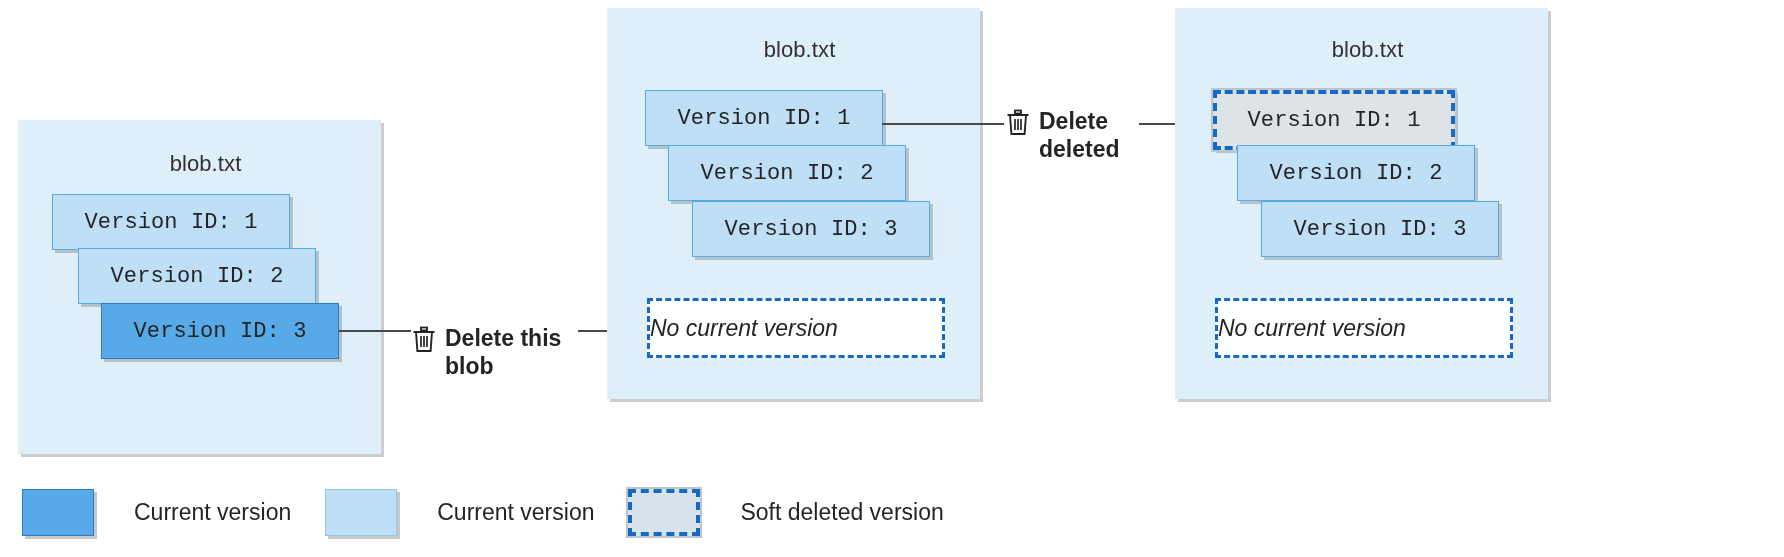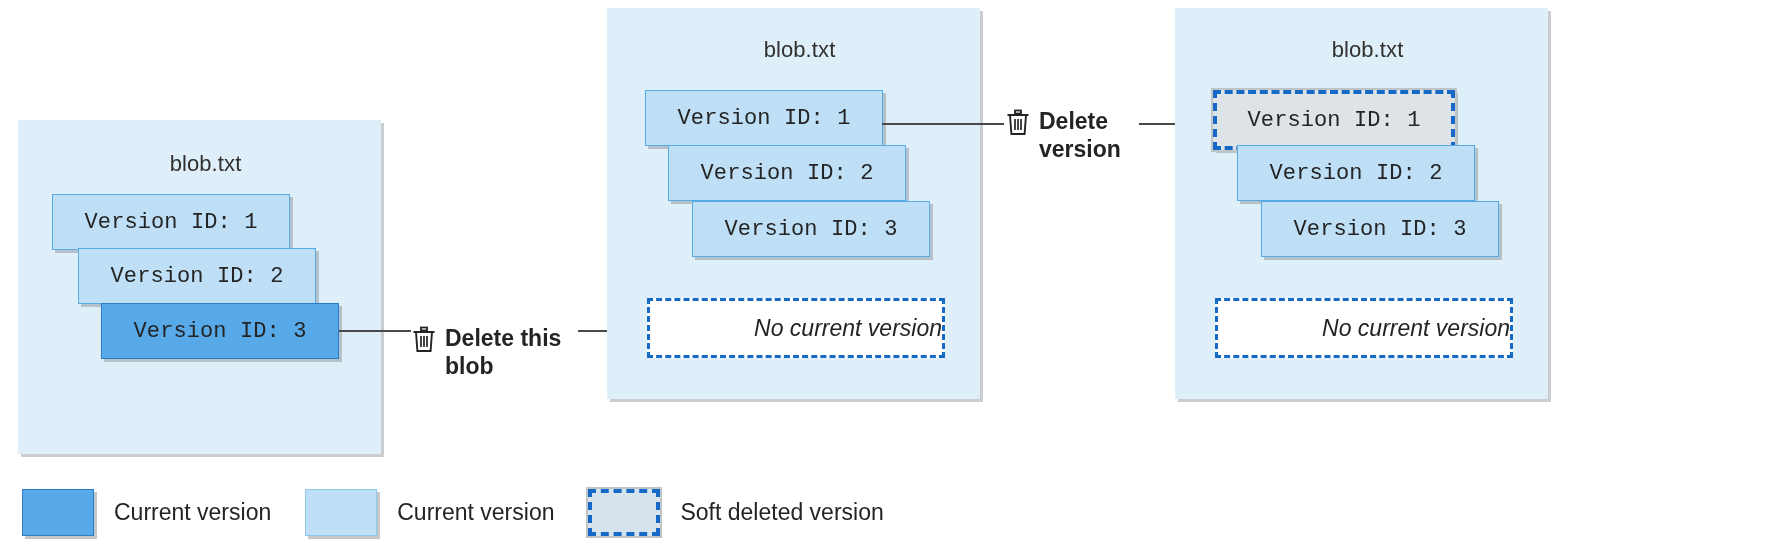--- a/index.html
+++ b/index.html
@@ -68,21 +68,21 @@
   }
 
   
   .nocurrent {
     position: absolute;
     box-sizing: border-box;
     background: #ffffff;
     border: 3px dashed #1569c7;
     display: flex;
     align-items: center;
-    justify-content: flex-end;
+    justify-content: flex-start;
     font-size: 23px;
     font-style: italic;
     color: #242424;
   }
 
   
   .connector {
     position: absolute;
     overflow: visible;
   }
@@ -132,21 +132,21 @@
     box-shadow: 3px 3px 0 0 rgba(150,155,160,0.55);
   }
   .swatch.softdeleted {
     background: #d6e3ec;
     border: 4px dashed #1569c7;
     outline: 2px solid #bfc4c7;
   }
   .legend-label {
     font-size: 23px;
     color: #242424;
-    margin-left: 20px;
+    margin-left: 40px;
     white-space: nowrap;
   }
 </style>
 </head>
 <body>
 
 <div class="stage">
 
   <div class="panel" style="left:18px; top:120px; width:363px; height:334px;">
     <div class="panel-title" style="top:31px;">blob.txt</div>
@@ -210,21 +210,21 @@
       <svg width="24" height="27" viewBox="0 0 24 27">
         <rect x="9" y="1.5" width="6" height="3" fill="none" stroke="#242424" stroke-width="1.8"></rect>
         <line x1="1.5" y1="6" x2="22.5" y2="6" stroke="#242424" stroke-width="2"></line>
         <path d="M4 6 L5.4 25 L18.6 25 L20 6" fill="none" stroke="#242424" stroke-width="1.9"></path>
         <line x1="9" y1="10" x2="9" y2="21" stroke="#242424" stroke-width="1.7"></line>
         <line x1="12" y1="10" x2="12" y2="21" stroke="#242424" stroke-width="1.7"></line>
         <line x1="15" y1="10" x2="15" y2="21" stroke="#242424" stroke-width="1.7"></line>
       </svg>
     </span>
     <span class="action-text">Delete
-version</span>
+deleted</span>
   </div>
 
   <svg class="connector" style="left:1139px; top:111px; width:80px; height:24px;" viewBox="0 0 80 24">
     <line x1="0" y1="13" x2="64" y2="13" stroke="#4a4a4a" stroke-width="2.2"></line>
     <polygon points="64,6 77,13 64,20" fill="#4a4a4a"></polygon>
   </svg>
 
   <div class="panel" style="left:1175px; top:8px; width:373px; height:391px;">
     <div class="panel-title" style="top:29px;">blob.txt</div>
   </div>

